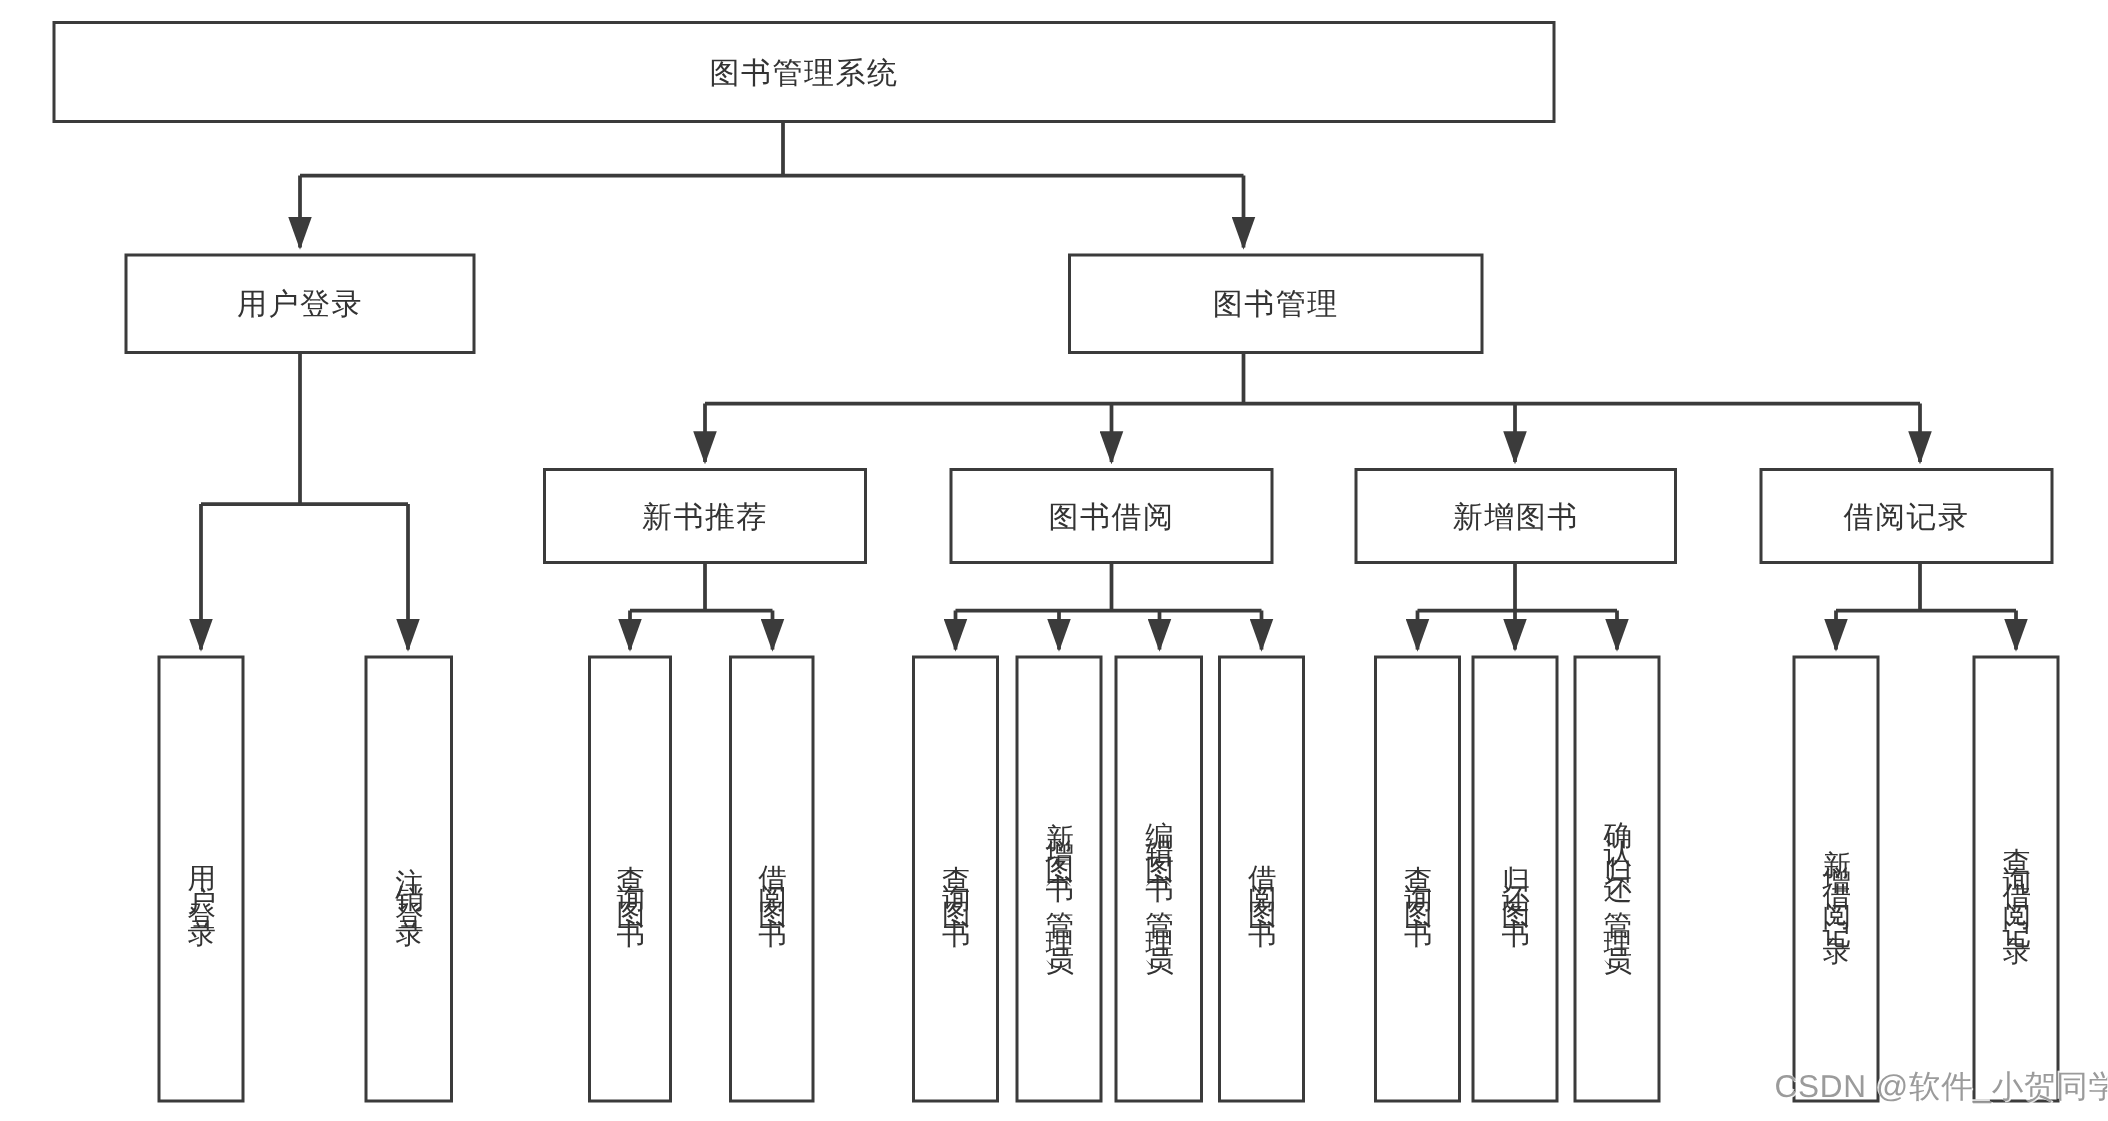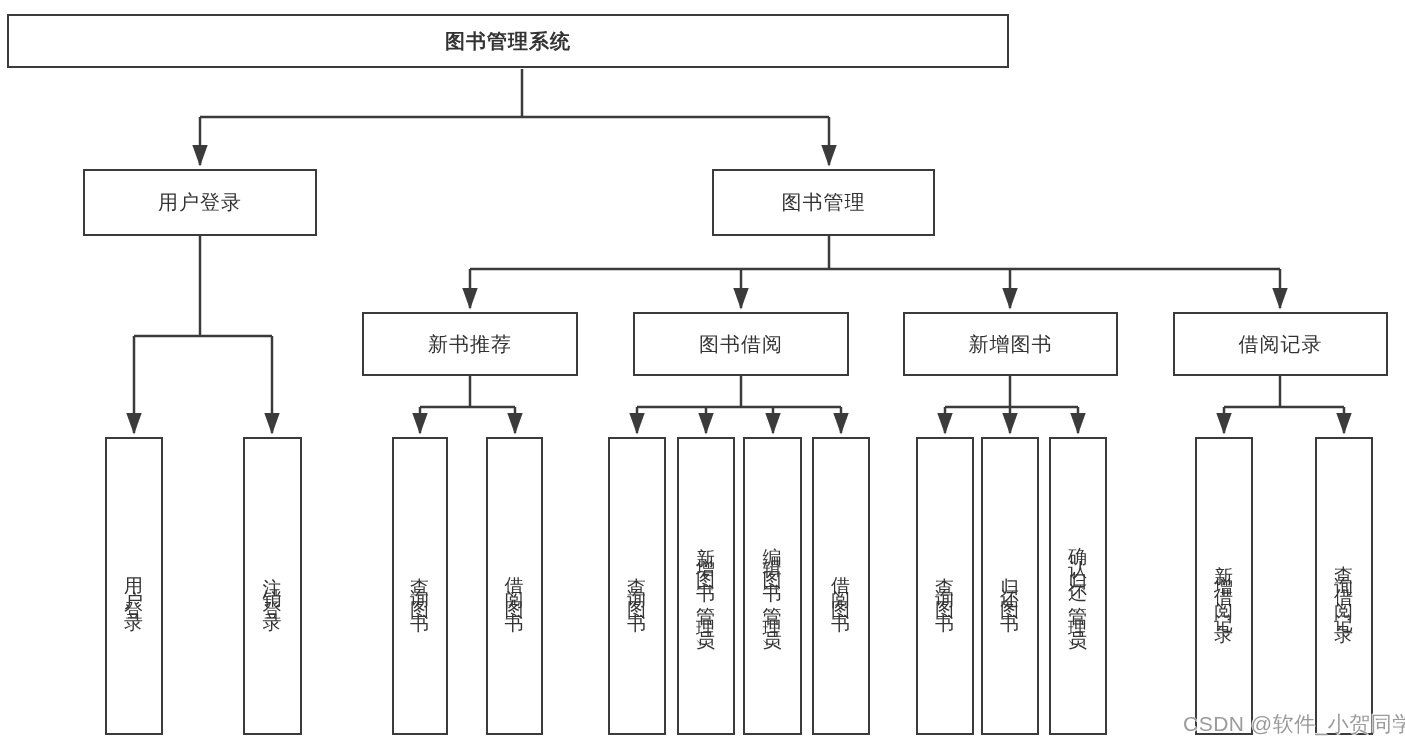--- a/index.html
+++ b/index.html
@@ -23,27 +23,27 @@
     border: 2.5px solid #3b3b3b;
     background: #ffffff;
     display: flex;
     align-items: center;
     justify-content: center;
     color: #333333;
     font-size: 20px;
     letter-spacing: 1px;
     white-space: nowrap;
   }
-  .node.root  { left: 7px;   top: 14px;  width: 1002px; height: 54px; font-weight: bold; }
+  .node.root  { left: 35px;   top: 14px;  width: 1002px; height: 68px; }
   .node.lv2a  { left: 83px;   top: 169px; width: 234px;  height: 67px; }
-  .node.lv2b  { left: 712px;  top: 169px; width: 223px;  height: 67px; }
+  .node.lv2b  { left: 712px;  top: 169px; width: 277px;  height: 67px; }
   .node.lv3a  { left: 362px;  top: 312px; width: 216px;  height: 64px; text-align: center; }
   .node.lv3b  { left: 633px;  top: 312px; width: 216px;  height: 64px; }
   .node.lv3c  { left: 903px;  top: 312px; width: 215px;  height: 64px; }
-  .node.lv3d  { left: 1173px; top: 312px; width: 215px;  height: 64px; }
+  .node.lv3d  { left: 1173px; top: 312px; width: 196px;  height: 64px; }
   .leaf {
     position: absolute;
     top: 437px;
     height: 298px;
     width: 58px;
     box-sizing: border-box;
     border: 2.5px solid #3b3b3b;
     background: #ffffff;
     display: flex;
     align-items: center;

